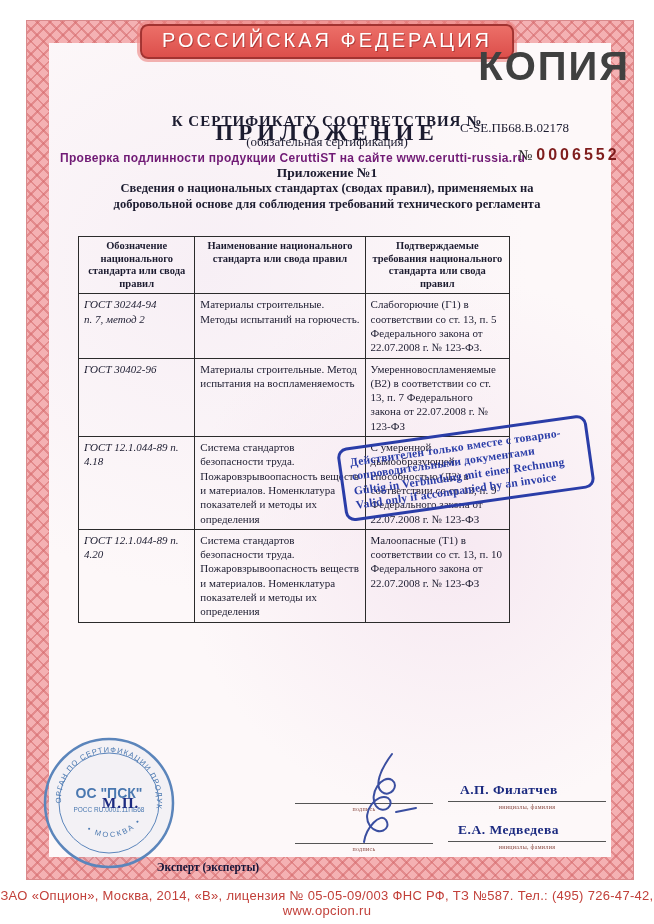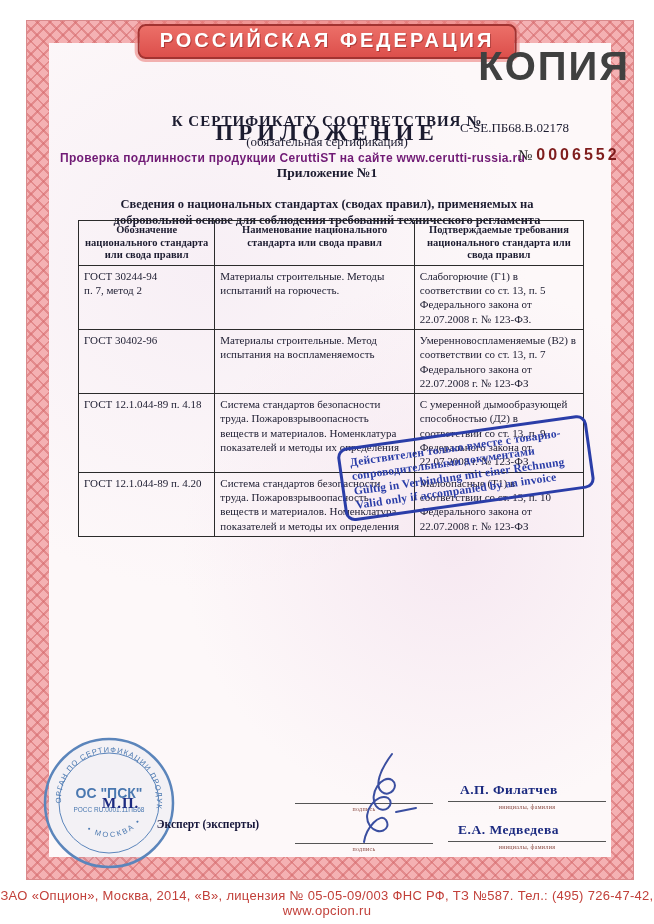--- a/index.html
+++ b/index.html
@@ -24,66 +24,66 @@
       radial-gradient(circle at 28% 28%, rgba(236,222,238,.35), transparent 45%),
       #fdf8f9;
   }
   .banner {
     position:absolute; top:24px; left:50%; transform:translateX(-50%);
     background:linear-gradient(#ec6f68,#dc4f4b);
     border:2px solid #a23331; border-radius:8px;
     box-shadow:0 0 0 3px rgba(236,130,126,.6);
     padding:3px 20px 5px;
     color:#fff; font-family:"Liberation Sans", sans-serif;
-    font-weight:bold; font-size:20px; letter-spacing:3px; white-space:nowrap;
+    font-weight:normal; font-size:20px; letter-spacing:3px; white-space:nowrap;
     text-shadow:1px 1px 0 #b23c39;
   }
   .copy-mark {
     position:absolute; top:44px; right:24px;
     color:#404040; font-family:"Liberation Sans", sans-serif;
     font-weight:bold; font-size:40px; letter-spacing:2px;
   }
   .centered { position:absolute; left:0; right:0; text-align:center; color:#1c1c30; }
   .title-main { top:76px; font-size:23px; font-weight:bold; letter-spacing:5px;margin-top:44px; }
   .title-sub { top:113px; font-size:15px; font-weight:bold; letter-spacing:1px; }
   .cert-no { position:absolute; left:460px; top:120px; font-size:13px; color:#1c1c30; }
   .cert-type { top:134px; font-size:13px; font-weight:normal; }
   .verify { position:absolute; left:60px; top:151px; font-size:12px; font-weight:bold;
             color:#701a75; font-family:"Liberation Sans", sans-serif; letter-spacing:.3px; }
   .blank-no { position:absolute; left:518px; top:146px; white-space:nowrap; }
   .blank-no .sym { font-size:15px; color:#222; }
   .blank-no .digits { font-size:16px; font-weight:bold; color:#7f1d1d; letter-spacing:3px;
                       font-family:"Liberation Sans", sans-serif; }
   .appendix-label { top:165px; font-size:13.5px; font-weight:bold; }
-  .appendix-desc { top:197px; font-size:12.5px; font-weight:bold; line-height:1.25;
+  .appendix-desc { top:181px; font-size:12.5px; font-weight:bold; line-height:1.25;
                    padding:0 105px; }
   table.std {
-    position:absolute; left:78px; top:220px; width:506px;
+    position:absolute; left:78px; top:236px; width:432px;
     border-collapse:collapse; font-size:11px; color:#1c1c30;
   }
   table.std th, table.std td { border:1.5px solid #2b2b2b; padding:3px 5px; vertical-align:top; }
   table.std th { font-size:10.5px; text-align:center; font-weight:bold; line-height:1.2; }
   table.std td { line-height:1.3; }
-  .prewrap { white-space:pre-line; }
+  .prewrap { white-space:pre-line;font-style:italic; }
   .col-std { width:27%; } .col-name { width:39.5%; } .col-req { width:33.5%;margin-left:40px; }
 
   .invoice-stamp {
     position:absolute; left:336px; top:449px; width:252px;
     transform:rotate(-8deg); transform-origin:left top;
     border:3px solid #2a3da8; border-radius:10px;
     padding:5px 9px; color:#2a3da8;
     font-size:11.5px; font-weight:bold; line-height:1.25; letter-spacing:.2px;
   }
   .round-stamp { position:absolute; left:38px; top:732px; }
   .mp-label { position:absolute; left:102px; top:787px; color:#1b2a80;
               font-weight:bold; font-size:15px; letter-spacing:1px;margin-top:8px; }
   .sig-label { position:absolute; color:#16163a; font-weight:bold; font-size:11.5px;
                line-height:1.3; text-align:center; }
   .sig-label.head { left:110px; top:772px; width:200px; }
-  .sig-label.expert { left:138px; top:817px; width:140px; }
+  .sig-label.expert { left:138px; top:860px; width:140px; }
   .sig-line { position:absolute; border-bottom:1px solid #555; }
   .cap { position:absolute; font-size:6px; color:#8a4a42; text-align:center; letter-spacing:.3px; }
   .name { position:absolute; color:#1b2a80; font-weight:bold; font-size:13.5px; letter-spacing:.5px; }
   .scribble { position:absolute; left:330px; top:750px; }
   .footer {
     position:absolute; left:0; right:0; top:888px; text-align:center;
     font-size:13px; color:#c2403a; font-family:"Liberation Sans", sans-serif;
     letter-spacing:.3px;
   }
 </style>

